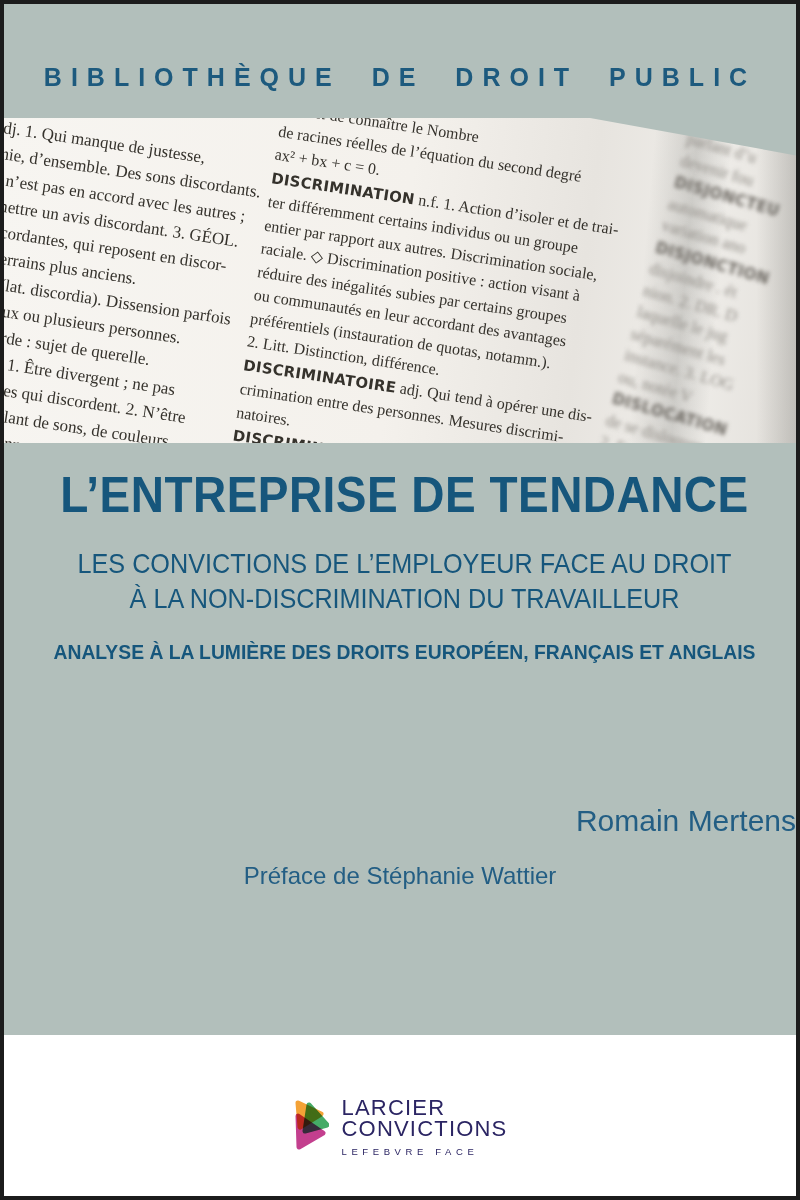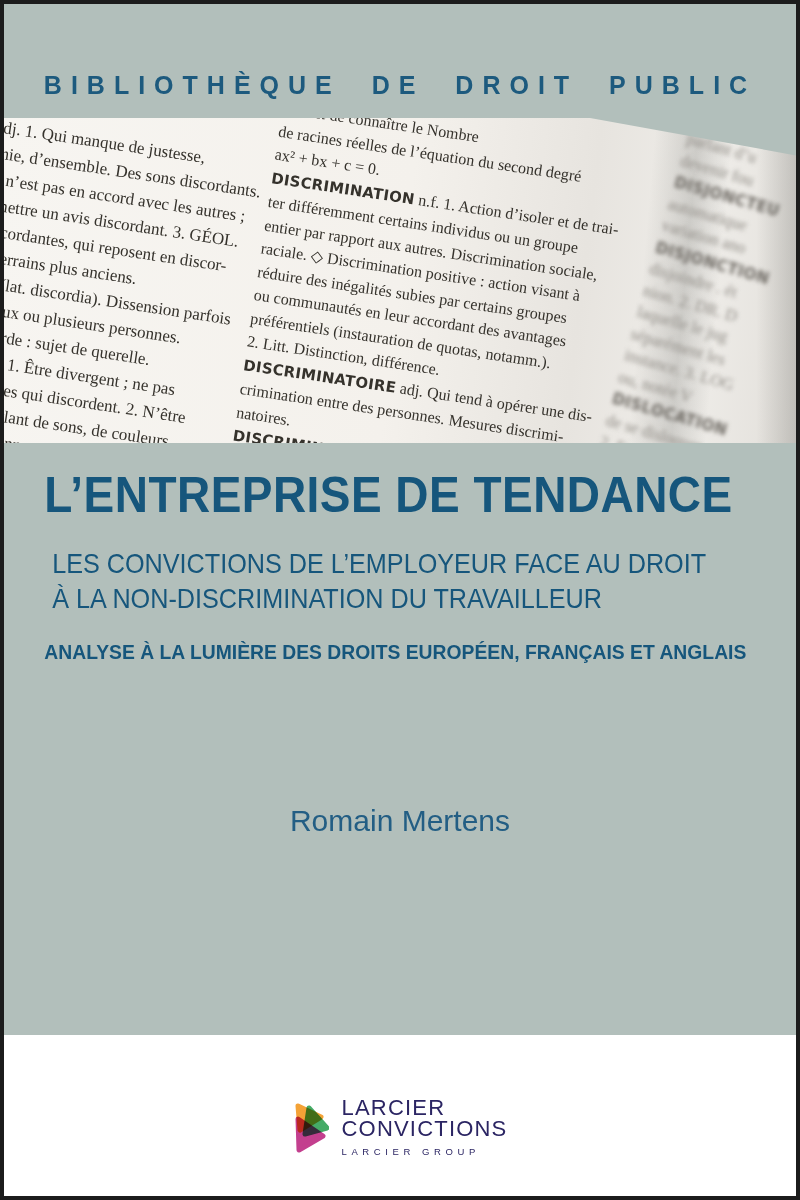--- a/index.html
+++ b/index.html
@@ -5,21 +5,21 @@
   html,body{margin:0;padding:0;background:#555;}
   .cover{
     position:relative;width:800px;height:1200px;overflow:hidden;
     background:var(--background,#b2bfbb);
     font-family:"Liberation Sans",sans-serif;
   }
   .frame{position:absolute;inset:0;border:4px solid var(--frame,#1c1c1c);pointer-events:none;z-index:60;}
 
   
   .band{position:absolute;top:4px;left:4px;right:4px;height:114px;
-        display:flex;justify-content:center;align-items:flex-end;padding-bottom:18px;box-sizing:border-box;}
+        display:flex;justify-content:center;align-items:flex-end;padding-bottom:26px;box-sizing:border-box;}
   .band span{
     color:var(--band-text,#1d5a7e);font-size:25px;font-weight:bold;
     letter-spacing:9px;word-spacing:15px;white-space:nowrap;
   }
 
   
   .photo{
     position:absolute;top:118px;left:4px;right:4px;height:325px;overflow:hidden;
     background:linear-gradient(97deg,#f7f5f1 0%,var(--paper,#f4f1ec) 50%,#e7e4df 72%,#efede9 86%,#e2dfda 100%);
   }
@@ -44,37 +44,37 @@
     filter:blur(2.2px);
   }
   .col-right .dict-line b{color:#6e6a64;}
   .photo-right-edge{position:absolute;inset:0;background:linear-gradient(to left,rgba(70,72,68,.22),rgba(70,72,68,0) 5%);}
   .corner-wedge{
     position:absolute;inset:0;background:var(--background,#b2bfbb);
     clip-path:polygon(74% 0,100% 0,100% 11.5%);
   }
 
   
-  .title-block{position:absolute;left:13px;right:4px;top:466px;text-align:left;color:var(--title-blue,#16567c);}
+  .title-block{position:absolute;left:13px;right:4px;top:466px;text-align:center;color:var(--title-blue,#16567c);}
   .title-main{margin:0;font-size:50px;font-weight:bold;letter-spacing:.5px;transform:scaleX(.92);white-space:nowrap;}
   .title-sub{margin-top:22px;font-size:28px;font-weight:normal;line-height:35px;}
   .title-sub div{transform:scaleX(.9);white-space:nowrap;}
   .title-analysis{margin-top:24px;font-size:21px;font-weight:bold;transform:scaleX(.92);white-space:nowrap;}
 
   
   .author-block{position:absolute;left:4px;right:4px;top:804px;text-align:center;color:var(--author-blue,#235e84);}
-  .author-name{font-size:30px;font-weight:400;}
+  .author-name{font-size:30px;font-weight:400;text-align:right;}
   .preface{margin-top:24px;font-size:24px;font-weight:400;}
 
   
   .pub-band{
     position:absolute;left:4px;right:4px;top:1035px;bottom:4px;background:var(--white,#ffffff);
     display:flex;align-items:center;justify-content:center;
   }
-  .logo{display:flex;align-items:center;margin-top:23px;}
+  .logo{display:flex;align-items:flex-start;margin-top:23px;}
   .logo-mark{width:36px;height:54px;margin-right:13px;margin-top:1px;}
   .logo-text{display:flex;flex-direction:column;}
   .logo-name{color:var(--logo-navy,#2b2563);font-size:22px;line-height:21px;letter-spacing:1.2px;font-weight:400;}
   .logo-group{margin-top:7px;font-size:9.5px;letter-spacing:4.6px;color:var(--logo-navy,#2b2563);font-weight:400;}
 </style>
 </head>
 <body>
 
 <div class="cover" style="--background: #b2bfbb; --frame: #1c1c1c; --band-text: #1d5a7e; --title-blue: #16567c; --author-blue: #235e84; --paper: #f4f1ec; --photo-ink: #35322c; --photo-blur-ink: #8f8b85; --white: #ffffff; --logo-navy: #2b2563; --logo-orange: #f4a236; --logo-green: #45ab67; --logo-magenta: #c33f8e;">
 
@@ -145,32 +145,33 @@
     <h1 class="title-main">L’ENTREPRISE DE TENDANCE</h1>
     <div class="title-sub">
       <div>LES CONVICTIONS DE L’EMPLOYEUR FACE AU DROIT</div>
       <div>À LA NON-DISCRIMINATION DU TRAVAILLEUR</div>
     </div>
     <div class="title-analysis">ANALYSE À LA LUMIÈRE DES DROITS EUROPÉEN, FRANÇAIS ET ANGLAIS</div>
   </div>
 
   <div class="author-block">
     <div class="author-name">Romain Mertens</div>
+    <div class="preface">Préface de Stéphanie Wattier</div>
   </div>
 
   <div class="pub-band">
     <div class="logo">
       <svg class="logo-mark" viewBox="0 0 36 54">
         <g stroke-linejoin="round">
           <polygon points="5,5 28,16 7,29" stroke-width="5" fill="#f4a236" stroke="#f4a236"></polygon>
           <polygon points="16,7 34,27 12,33" stroke-width="5" style="mix-blend-mode:multiply" fill="#45ab67" stroke="#45ab67"></polygon>
           <polygon points="5,18 30,35 6,49" stroke-width="5" style="mix-blend-mode:multiply" fill="#c33f8e" stroke="#c33f8e"></polygon>
         </g>
       </svg>
       <div class="logo-text">
         <div class="logo-name">LARCIER</div>
         <div class="logo-name">CONVICTIONS</div>
-        <div class="logo-group">LARCIER GROUP</div>
+        <div class="logo-group">LEFEBVRE FACE</div>
       </div>
     </div>
   </div>
 
 </div>
 
 </body></html>

